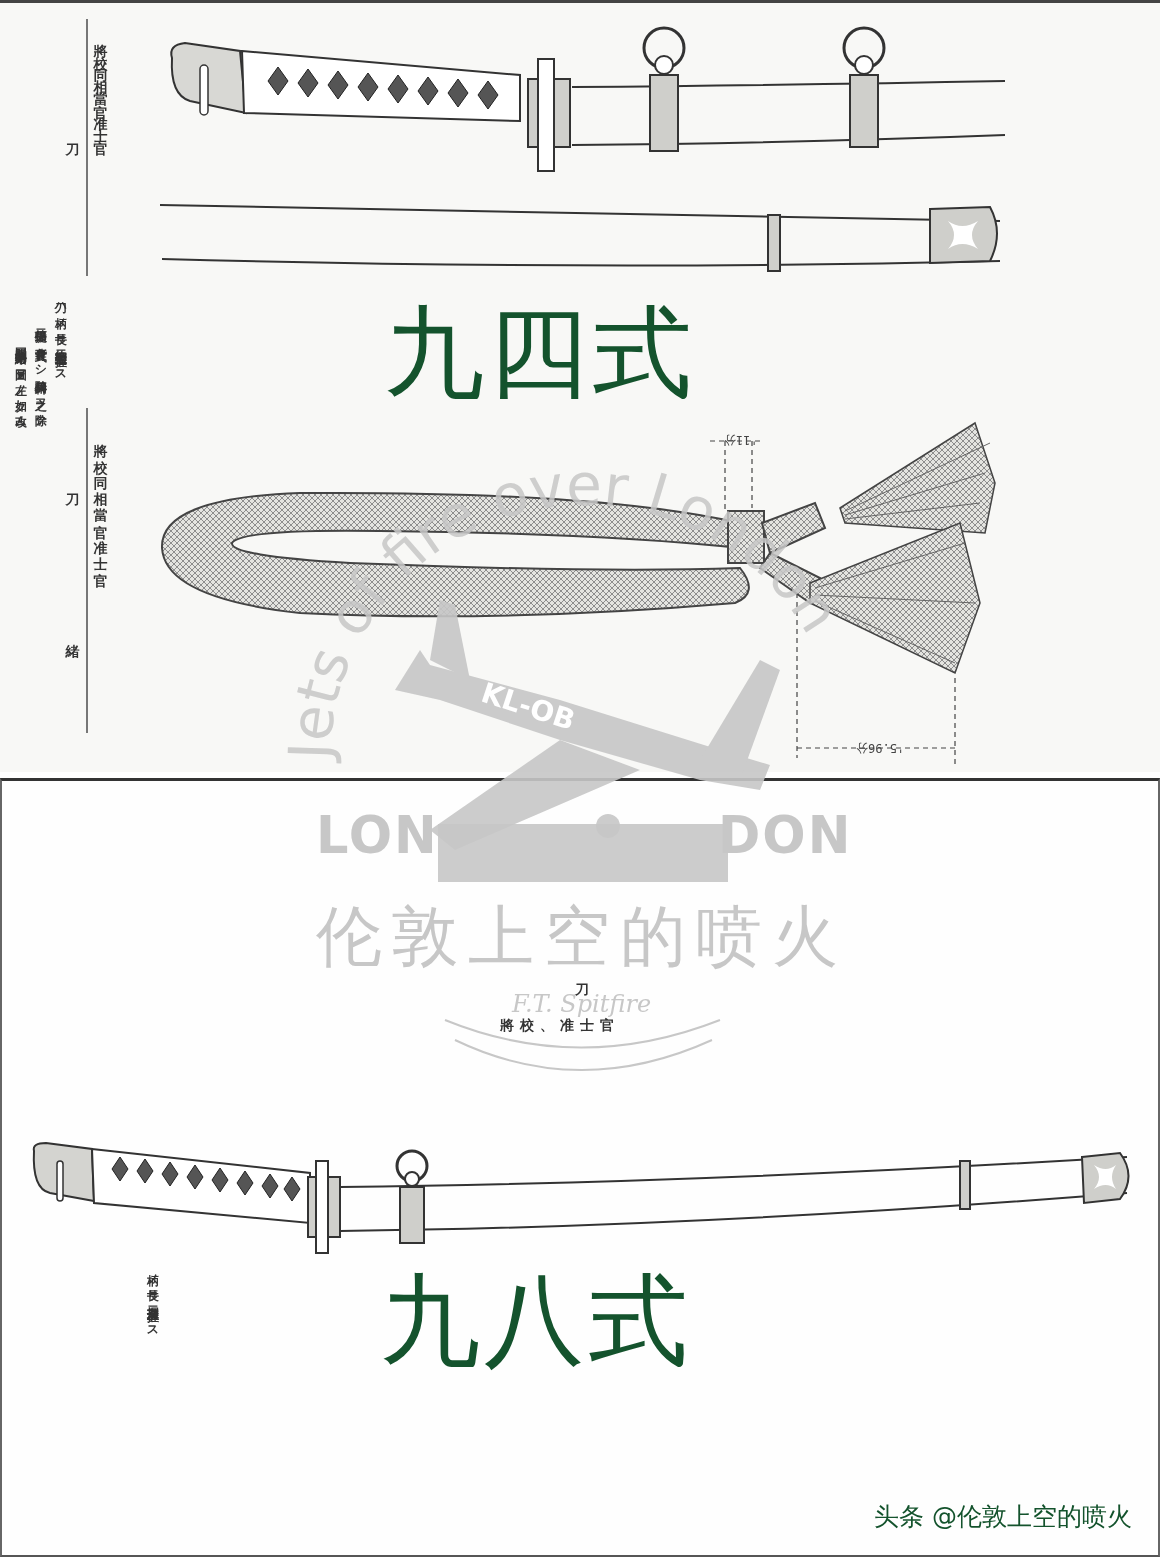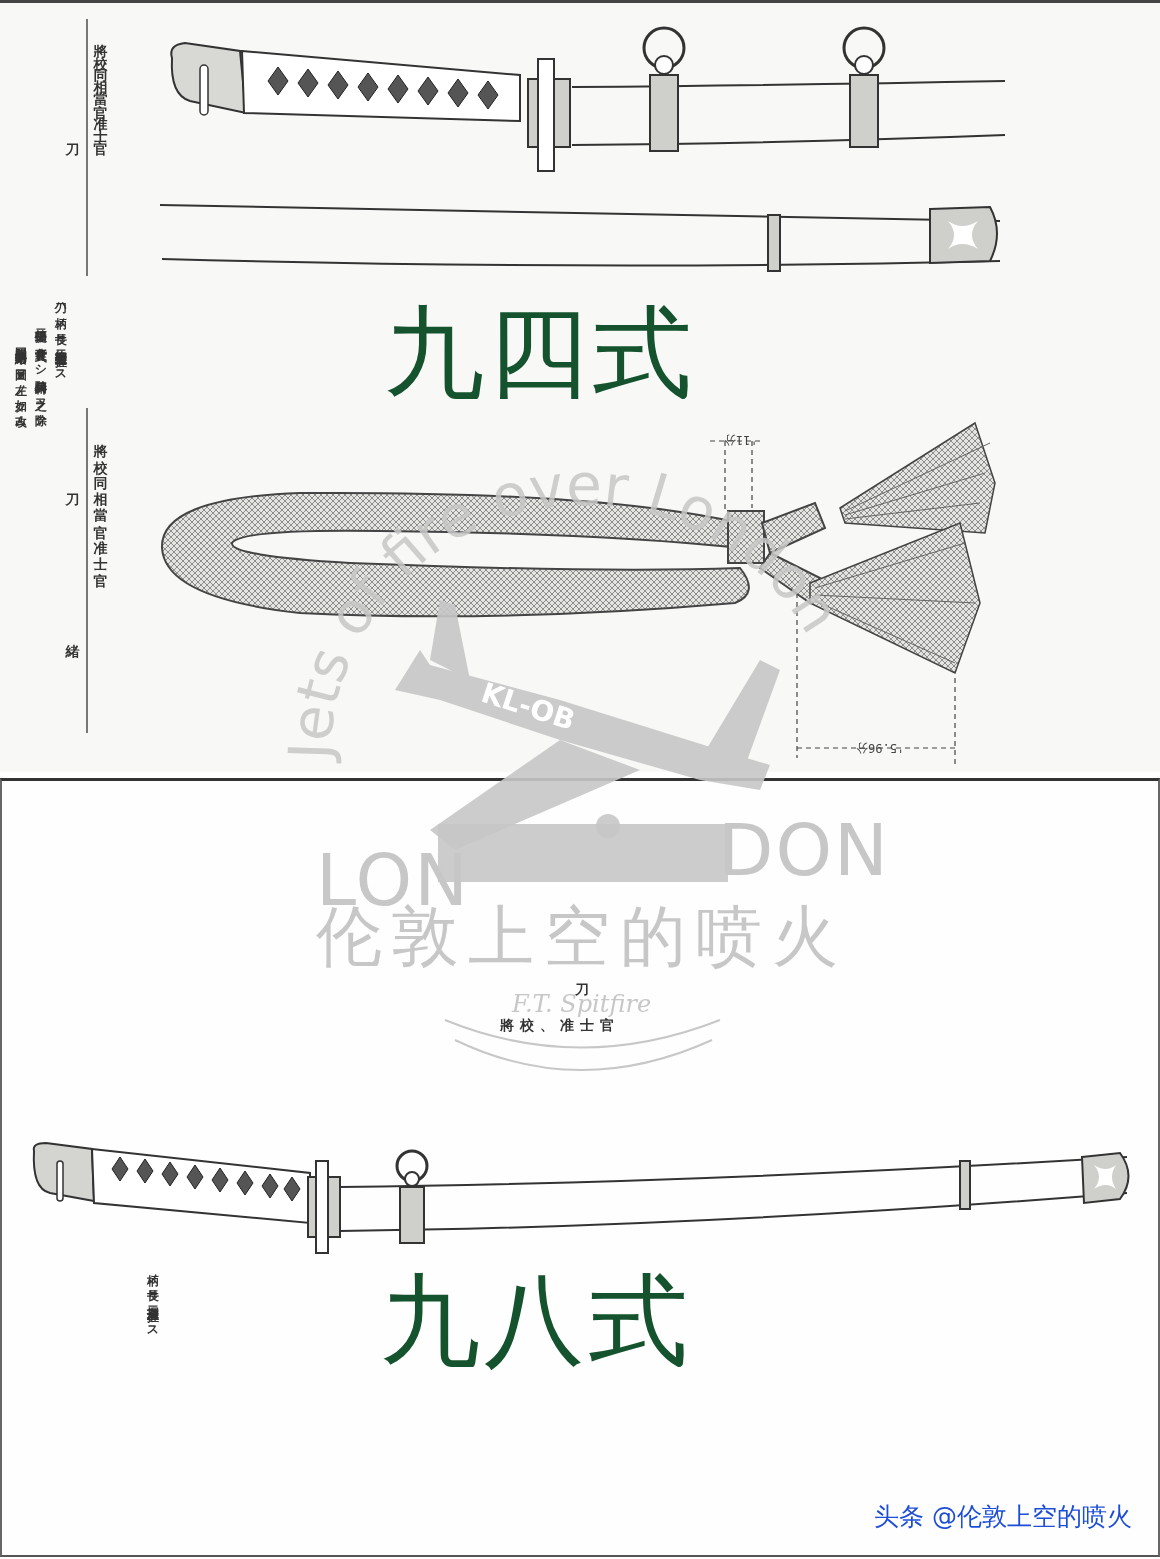--- a/index.html
+++ b/index.html
@@ -13,25 +13,25 @@
     .panel-bottom { top: 778px; height: 779px; border-top: 3px solid #333; border-left: 2px solid #666; border-right: 2px solid #666; border-bottom: 2px solid #555; box-sizing: border-box; background: #fefefe; }
     .divider-line { position: absolute; left: 0; width: 1160px; top: 772px; height: 6px; background: #fff; }
 
     .vcap { position: absolute; writing-mode: vertical-rl; color: #333; font-size: 14px; letter-spacing: 12px; font-weight: bold; }
     .vrule { position: absolute; width: 2px; background: #777; }
     .vnote { position: absolute; writing-mode: vertical-rl; color: #333; font-size: 12px; font-weight: bold; letter-spacing: 1px; }
 
     .big-red { position: absolute; color: #14532d; font-family: "DejaVu Sans", sans-serif; font-size: 100px; letter-spacing: 4px; line-height: 1; }
 
     .wm { position: absolute; color: #c7c7c7; font-family: "DejaVu Sans", sans-serif; }
-    .wm-london { font-size: 72px; font-weight: normal; letter-spacing: 2px; margin-top: 32px; }
+    .wm-london { font-size: 51px; font-weight: bold; letter-spacing: 2px; }
     .wm-cn { font-size: 66px; letter-spacing: 10px; }
 
     .center-label { position: absolute; text-align: center; color: #333; font-weight: bold; }
-    .footer-tag { position: absolute; right: 28px; top: 1500px; font-family: "DejaVu Sans", sans-serif; font-size: 25px; color: #1d4ed8; text-shadow: 1px 1px 0 #fff, -1px 0 0 #fff; }
+    .footer-tag { position: absolute; right: 28px; top: 1500px; font-family: "DejaVu Sans", sans-serif; font-size: 25px; color: #14532d; text-shadow: 1px 1px 0 #fff, -1px 0 0 #fff; }
     .dim-label { position: absolute; font-size: 12px; color: #444; transform: rotate(180deg); font-family: "DejaVu Sans Mono", monospace; }
     svg { position: absolute; }
   </style>
 </head>
 <body>
 
 <div class="panel panel-top">
 
   <div class="vrule" style="left:86px; top:16px; height:257px;"></div>
   <div class="vcap" style="left:92px; top:30px;">將校同相當官准士官</div>
@@ -174,17 +174,17 @@
     <path d="M700 760 L760 660 L780 670 L740 780Z"></path>
     <circle cx="608" cy="826" r="12"></circle>
   </g>
   <rect x="438" y="824" width="290" height="58" fill="#c7c7c7" opacity="0.9"></rect>
 
   <path d="M445 1020 Q580 1075 720 1020" fill="none" stroke="#c7c7c7" stroke-width="2"></path>
   <path d="M455 1040 Q580 1100 712 1040" fill="none" stroke="#c7c7c7" stroke-width="2"></path>
 </svg>
 <div class="wm" style="left:480px; top:690px; font-size:28px; color:#fff; transform:rotate(18deg); font-weight:bold;">KL-OB</div>
 <div class="wm wm-london" style="left:316px; top:806px;">LON</div>
-<div class="wm wm-london" style="left:718px; top:776px;">DON</div>
+<div class="wm wm-london" style="left:718px; top:806px;">DON</div>
 <div class="wm wm-cn" style="left:316px; top:892px;">伦敦上空的喷火</div>
 <div class="wm" style="left:512px; top:990px; font-size:24px; font-style:italic; font-family:'DejaVu Serif', serif;">F.T. Spitfire</div>
 
 <div class="footer-tag">头条 @伦敦上空的喷火</div>
 
 </body></html>

